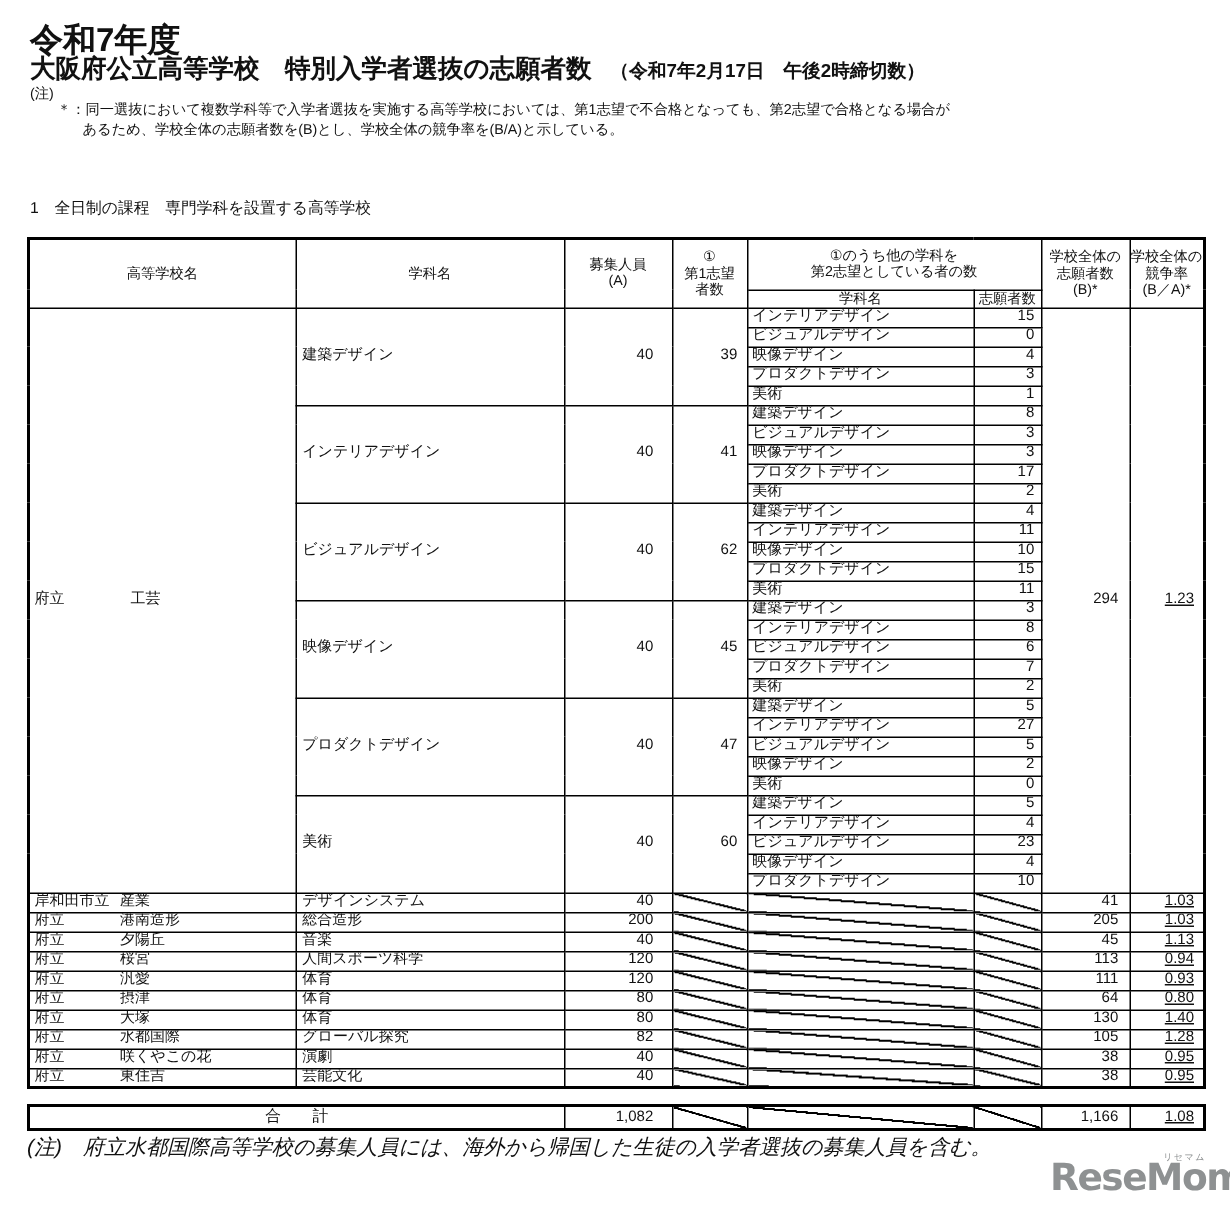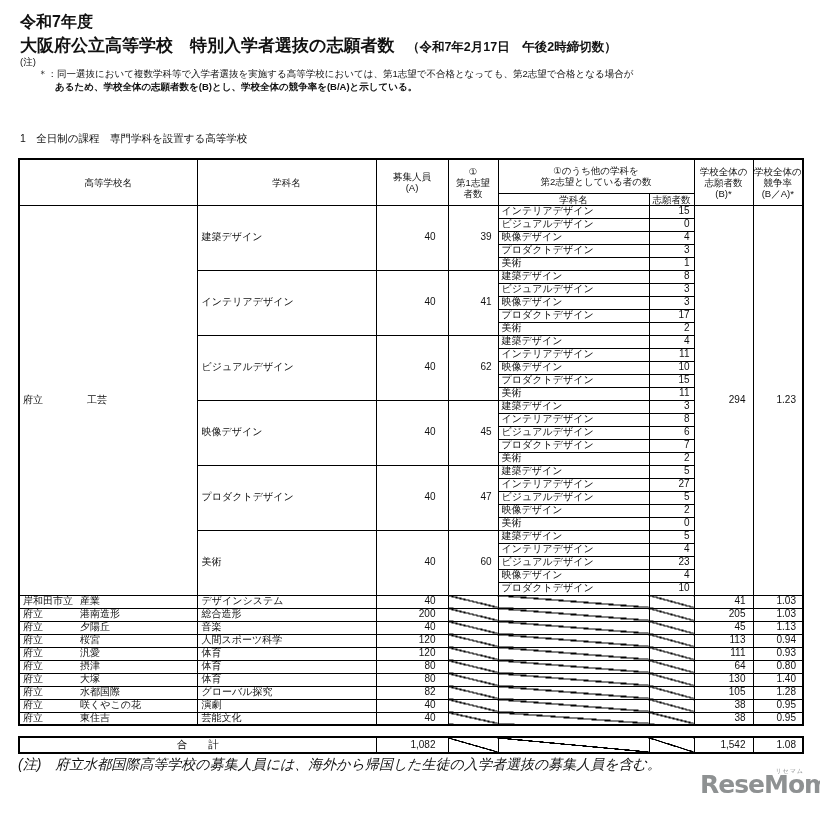--- a/index.html
+++ b/index.html
@@ -1,26 +1,26 @@
 <!DOCTYPE html>
 <html><head>
 <meta charset="utf-8">
 <style>
   html,body { margin:0; padding:0; background:#fff; }
   .page {
     position:relative; width:820px; height:815px; background:#ffffff;
     font-family:"Liberation Sans","DejaVu Sans",sans-serif; color:#111;
     overflow:hidden;
   }
-  .title1 { position:absolute; left:20px; top:12px; font-size:16px; font-weight:bold; }
+  .title1 { position:absolute; left:20px; top:12px; font-size:22px; font-weight:bold; }
   .title2 { position:absolute; left:20px; top:34px; font-size:17px; font-weight:bold; white-space:nowrap; }
   .title-suffix { font-size:12.5px; font-weight:bold;margin-top:38px; }
   .note-label { position:absolute; left:20px; top:56px; font-size:9.5px; }
   .note-star { position:absolute; left:38px; top:67px; font-size:9.5px; line-height:1.38; }
-  .note-star-l2 { padding-left:17px;font-weight:bold; }
+  .note-star-l2 { padding-left:17px; }
   .section-title { position:absolute; left:20px; top:132px; font-size:10.5px; }
 
   table { border-collapse:collapse; table-layout:fixed; background:#fff; }
   .main-table { position:absolute; left:18px; top:158px; width:784px; border:2px solid #000; }
   .total-table { position:absolute; left:18px; top:736px; width:784px; border:2px solid #000; }
   th, td { border:1px solid #000; padding:0; overflow:hidden; font-weight:normal; }
   th { font-size:9.5px; text-align:center; vertical-align:middle; line-height:1.18; }
   td { font-size:10px; vertical-align:middle; line-height:1.05; }
   .pre { white-space:pre-line; }
   thead tr.h1 { height:34px; }
@@ -31,21 +31,21 @@
   .school-cell { text-align:left; padding-left:3px; white-space:nowrap;margin-left:32px; }
   .prefix  { display:inline-block; width:57px; }
   .prefix-wide { display:inline-block; width:64px; }
   .dept-cell { text-align:left; padding-left:4px; }
   .sub-dept { text-align:left; padding-left:3px; }
   .num { text-align:right; }
   .cap   { padding-right:12px; }
   .first { padding-right:6px; }
   .sub-count { padding-right:4px; }
   .bcol  { padding-right:7px; }
-  .ratio { padding-right:6px; }
+  .ratio { padding-right:6px;text-decoration:underline; }
   .total-label { text-align:center; font-size:10.5px; }
 
   .diag {
     background:linear-gradient(to top right,
       transparent calc(50% - 0.7px),
       #000 calc(50% - 0.7px),
       #000 calc(50% + 0.7px),
       transparent calc(50% + 0.7px));
   }
 
@@ -362,21 +362,21 @@
         <col style="width:59px">
         <col style="width:50px">
     </colgroup>
     <tbody>
         <tr>
       <td class="total-label">合　　計</td>
       <td class="num cap">1,082</td>
       <td class="diag"></td>
       <td class="diag"></td>
       <td class="diag"></td>
-      <td class="num bcol">1,542</td>
+      <td class="num bcol">1,166</td>
       <td class="num ratio">1.08</td>
     </tr>
   </tbody>
     </table>
 
   <div class="footer-note">(注)　府立水都国際高等学校の募集人員には、海外から帰国した生徒の入学者選抜の募集人員を含む。</div>
 
   <div class="logo">
     <span class="logo-ruby">リセマム</span>
     <span class="logo-text">ReseMom.</span>

